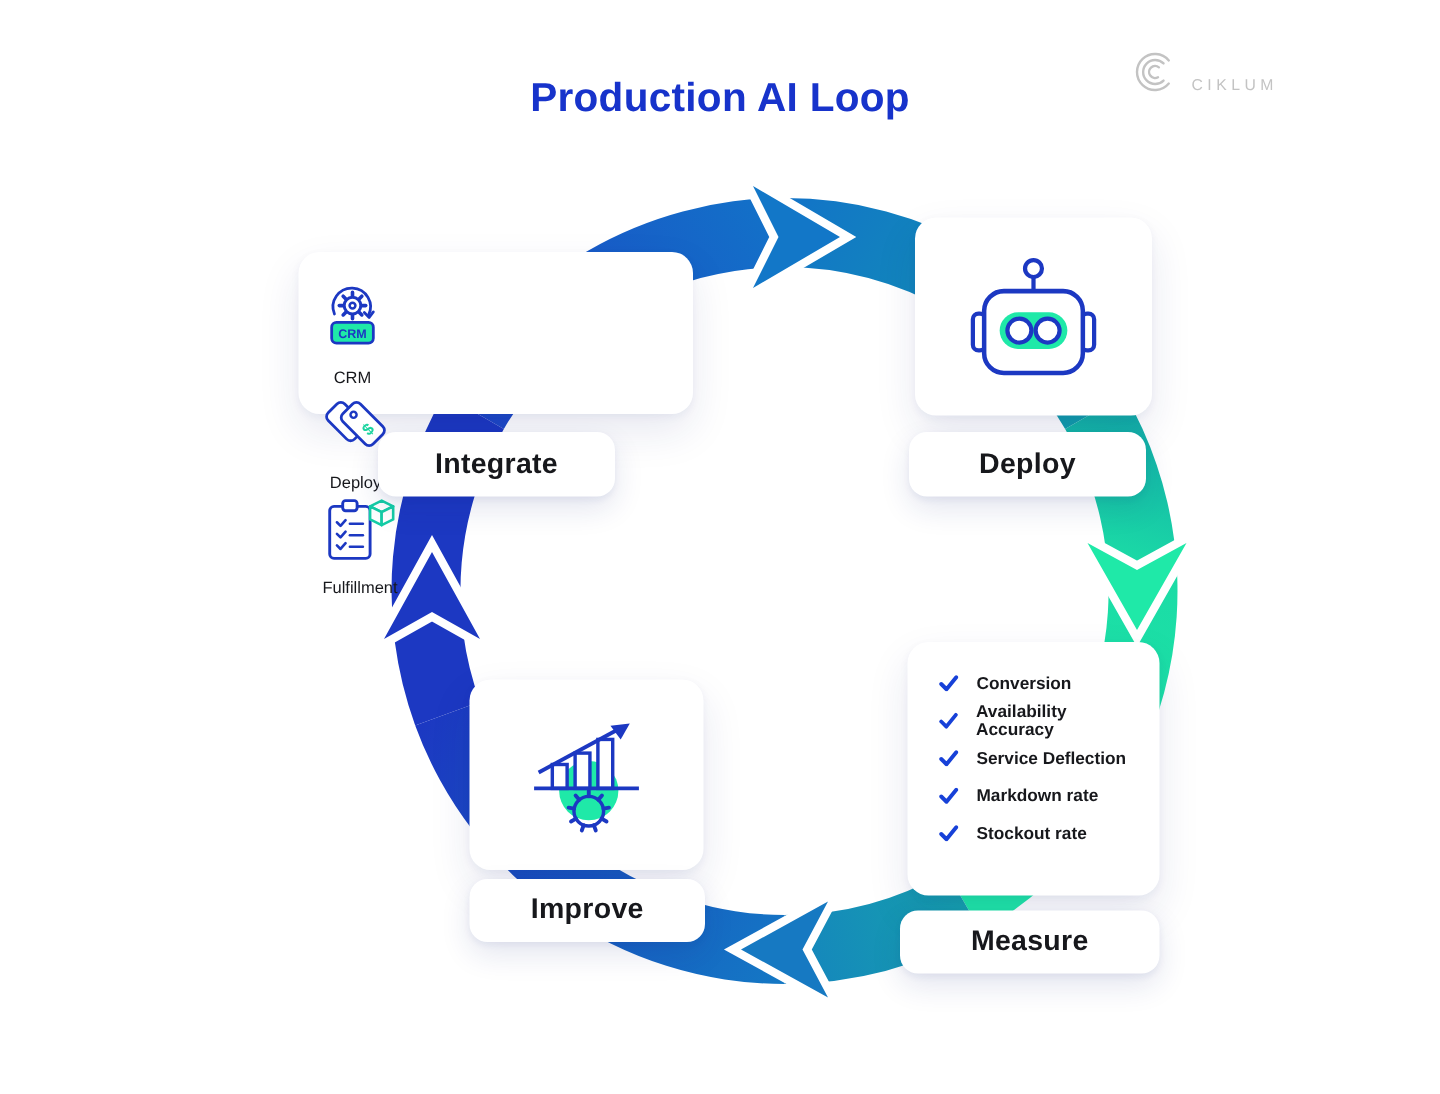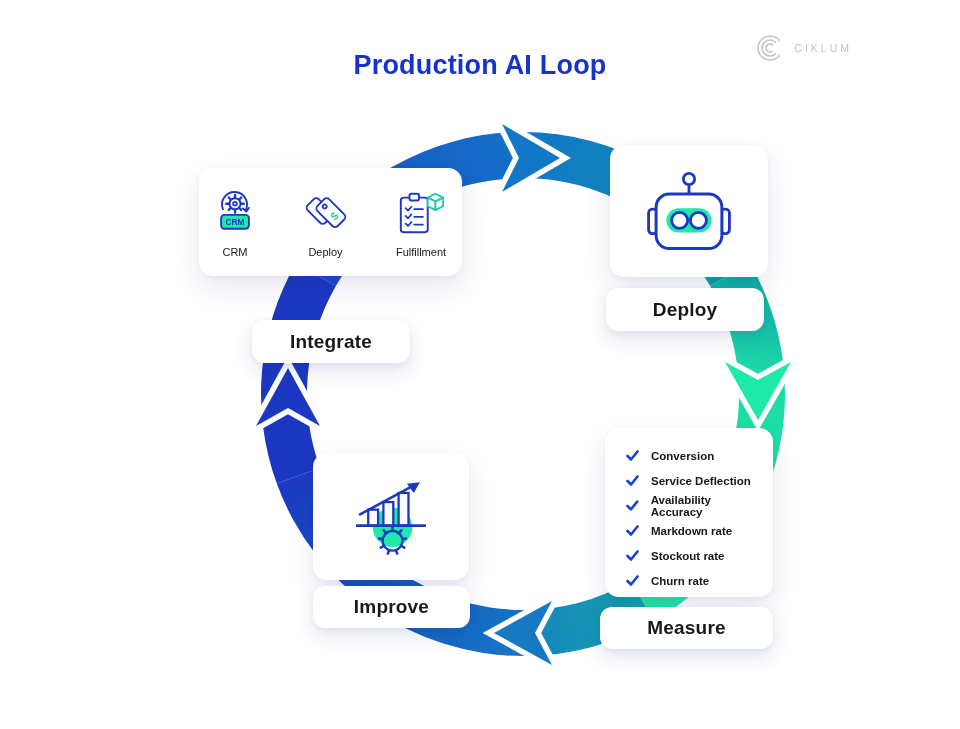--- a/index.html
+++ b/index.html
@@ -11,42 +11,42 @@
     position:relative; width:876px; height:729px; background:#ffffff;
     overflow:hidden; margin:0 auto;
   }
   .page-title {
     position:absolute; top:50px; left:0; right:0; z-index:3;
     text-align:center; font-size:27px; font-weight:700;
     color:#1733CB; letter-spacing:.2px;
   }
   .brand {
     position:absolute; top:33px; right:66px; z-index:3;
-    display:flex; align-items:center; gap:9px;
+    display:flex; align-items:flex-end; gap:9px;
   }
   .brand-text {
     font-size:10.5px; letter-spacing:3px; color:#C3C3C3; font-weight:400;
   }
   .ring-svg { position:absolute; left:0; top:0; z-index:1; }
   .card {
     position:absolute; background:#fff; border-radius:14px; z-index:2;
     box-shadow: 0 12px 28px rgba(25,39,120,.10), 0 2px 6px rgba(25,39,120,.05);
   }
   .pill {
     position:absolute; background:#fff; border-radius:12px; z-index:2;
     box-shadow: 0 8px 20px rgba(25,39,120,.12), 0 2px 5px rgba(25,39,120,.06);
     display:flex; align-items:center; justify-content:center;
     font-size:19px; font-weight:600; color:#17181C; letter-spacing:.2px;
   }
   .card-integrate { left:157px; top:168px; width:263px; height:108px;
     display:flex; align-items:flex-start; justify-content:space-between;
-    padding:20px 15px 0 15px; box-sizing:border-box; }
+    padding:20px 15px 0 15px; box-sizing:border-box;flex-direction:column; }
   .integ { display:flex; flex-direction:column; align-items:center; }
   .integ-label { margin-top:8px; font-size:11px; font-weight:500; color:#17181C; }
-  .pill-integrate { left:210px; top:288px; width:158px; height:43px;margin-top:32px; }
+  .pill-integrate { left:210px; top:288px; width:158px; height:43px; }
 
   .card-deploy { left:568px; top:145px; width:158px; height:132px;
     display:flex; align-items:center; justify-content:center; }
   .pill-deploy { left:564px; top:288px; width:158px; height:43px; }
 
   .card-measure { left:563px; top:428px; width:168px; height:169px;
     padding:15px 10px 0 21px; box-sizing:border-box; }
   .metric { display:flex; align-items:center; gap:12px; height:25px; }
   .metric-label { font-size:11.5px; font-weight:700; color:#17181C; }
   .pill-measure { left:558px; top:607px; width:173px; height:42px; }
@@ -190,45 +190,39 @@
     <div class="metric">
       <svg width="13" height="11" viewBox="0 0 13 11">
           <polyline points="1.5,6 5,9.5 11.5,1.5" fill="none" stroke="#1741D8" stroke-width="2.6" stroke-linecap="round" stroke-linejoin="round"></polyline>
         </svg>
       <span class="metric-label">Conversion</span>
     </div>
     <div class="metric">
       <svg width="13" height="11" viewBox="0 0 13 11">
           <polyline points="1.5,6 5,9.5 11.5,1.5" fill="none" stroke="#1741D8" stroke-width="2.6" stroke-linecap="round" stroke-linejoin="round"></polyline>
         </svg>
+      <span class="metric-label">Availability Accuracy</span>
+    </div>
+    <div class="metric">
+      <svg width="13" height="11" viewBox="0 0 13 11">
+          <polyline points="1.5,6 5,9.5 11.5,1.5" fill="none" stroke="#1741D8" stroke-width="2.6" stroke-linecap="round" stroke-linejoin="round"></polyline>
+        </svg>
       <span class="metric-label">Service Deflection</span>
     </div>
     <div class="metric">
       <svg width="13" height="11" viewBox="0 0 13 11">
           <polyline points="1.5,6 5,9.5 11.5,1.5" fill="none" stroke="#1741D8" stroke-width="2.6" stroke-linecap="round" stroke-linejoin="round"></polyline>
         </svg>
-      <span class="metric-label">Availability Accuracy</span>
-    </div>
-    <div class="metric">
-      <svg width="13" height="11" viewBox="0 0 13 11">
-          <polyline points="1.5,6 5,9.5 11.5,1.5" fill="none" stroke="#1741D8" stroke-width="2.6" stroke-linecap="round" stroke-linejoin="round"></polyline>
-        </svg>
       <span class="metric-label">Markdown rate</span>
     </div>
     <div class="metric">
       <svg width="13" height="11" viewBox="0 0 13 11">
           <polyline points="1.5,6 5,9.5 11.5,1.5" fill="none" stroke="#1741D8" stroke-width="2.6" stroke-linecap="round" stroke-linejoin="round"></polyline>
         </svg>
       <span class="metric-label">Stockout rate</span>
-    </div>
-    <div class="metric">
-      <svg width="13" height="11" viewBox="0 0 13 11">
-          <polyline points="1.5,6 5,9.5 11.5,1.5" fill="none" stroke="#1741D8" stroke-width="2.6" stroke-linecap="round" stroke-linejoin="round"></polyline>
-        </svg>
-      <span class="metric-label">Churn rate</span>
     </div>
   </div>
   <div class="pill pill-measure">
     <span>Measure</span>
   </div>
 
   <div class="card card-improve">
     <svg width="76" height="79" viewBox="0 0 100 104">
       <circle cx="52" cy="66" r="26" fill="#1FE9A8"></circle>
       <g stroke="#1C38C2" stroke-width="3.4" stroke-linecap="round">

